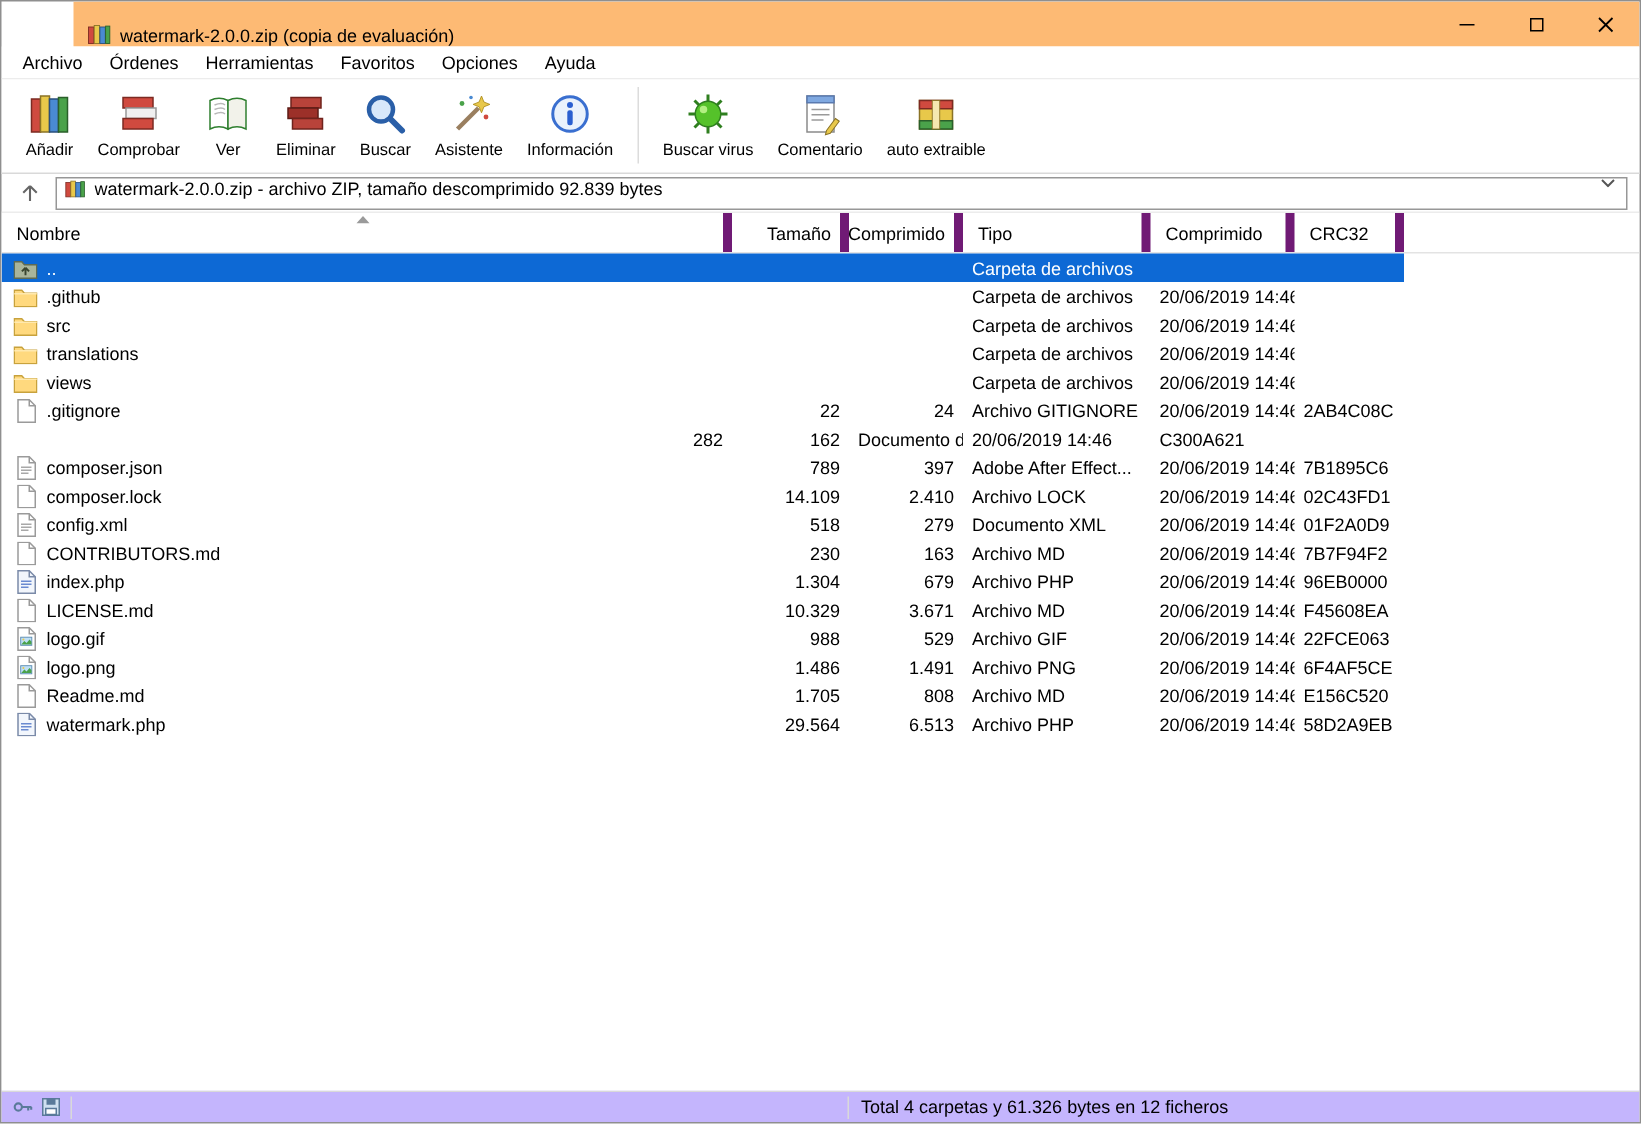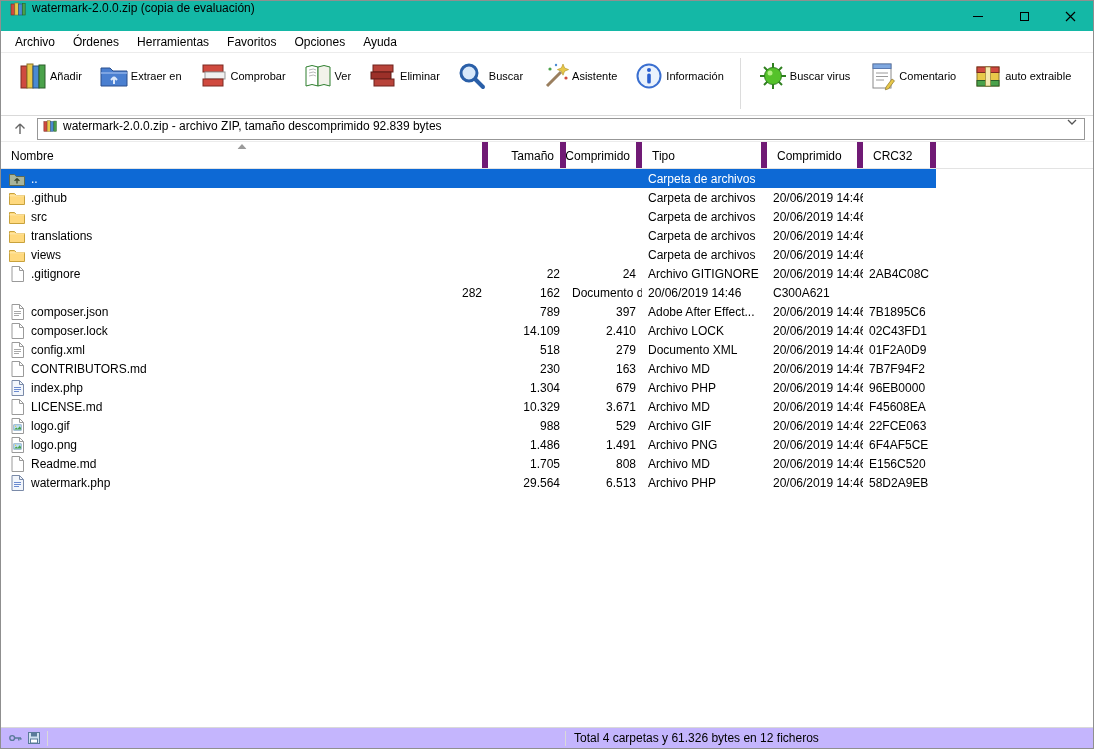--- a/index.html
+++ b/index.html
@@ -8,35 +8,35 @@
     width: 1094px; height: 749px;
     font-family: "Liberation Sans", sans-serif;
     font-size: 12px; color: #000;
     background: #fff;
     border: 1px solid #8f8f8f;
     overflow: hidden;
     display: flex; flex-direction: column;
   }
 
   
-  .titlebar { height: 30px; flex: 0 0 30px; display: flex; align-items: flex-start; background: #14b8a6; }
+  .titlebar { height: 30px; flex: 0 0 30px; display: flex; align-items: flex-end; background: #fdba74; margin-left: 48px; }
   .app-icon { margin: 0 6px 0 9px; display: flex; }
   .title-text { font-size: 12px; white-space: nowrap; }
   .tb-spacer { flex: 1; }
   .winbtn { width: 46px; height: 30px; display: flex; align-items: center; justify-content: center; }
   .min-glyph { width: 10px; height: 1px; background: #000; display: block; }
   .max-glyph { width: 9px; height: 9px; border: 1px solid #000; display: block; }
 
   
   .menubar { height: 22px; flex: 0 0 22px; display: flex; align-items: center; padding-left: 5px; background: #fff; border-bottom: 1px solid #ececec; }
   .menu-item { padding: 3px 9px; white-space: nowrap; }
 
   
   .toolbar { height: 63px; flex: 0 0 63px; display: flex; align-items: flex-start; padding: 3px 4px 0 8px; background: #fff; border-bottom: 1px solid #d9d9d9; }
-  .tool-btn { display: flex; flex-direction: row; align-items: center; gap: 1px; padding: 3px 8px 2px; }
+  .tool-btn { display: flex; flex-direction: column; align-items: center; gap: 1px; padding: 3px 8px 2px; }
   .ticon { height: 34px; display: flex; align-items: center; }
   .ticon svg { display: block; }
   .tool-lbl { font-size: 11px; white-space: nowrap; }
   .tool-sep { width: 1px; align-self: stretch; background: #dcdcdc; margin: 2px 8px 6px; }
 
   
   .addressrow { height: 26px; flex: 0 0 26px; display: flex; align-items: center; padding: 2px 8px 2px 6px; gap: 4px; border-bottom: 1px solid #ececec; }
   .up-btn { width: 26px; height: 20px; display: flex; align-items: center; justify-content: center; color: #555; font-size: 14px; }
   .combo { flex: 1; height: 22px; border: 1px solid #979797; background: #fff; display: flex; align-items: flex-start; padding: 0 5px; gap: 6px; }
   .combo-text { flex: 1; white-space: nowrap; overflow: hidden; }
@@ -109,30 +109,20 @@
       <svg width="32" height="32" viewBox="0 0 32 32">
         <rect x="4" y="6" width="6" height="22" fill="#cf4a3f" stroke="#7c2a22"></rect>
         <rect x="10" y="4" width="6" height="24" fill="#e8c84a" stroke="#8a7326"></rect>
         <rect x="16" y="6" width="6" height="22" fill="#4a8ad2" stroke="#2a4f7c"></rect>
         <rect x="22" y="5" width="6" height="23" fill="#4aa24a" stroke="#2a5f2a"></rect>
       </svg>
     </span>
     <span class="tool-lbl">Añadir</span>
   </div>
 
-  <div class="tool-btn">
-    <span class="ticon">
-      <svg width="32" height="32" viewBox="0 0 32 32">
-        <path d="M3 8 h9 l3 3 h14 v15 H3 z" fill="#4a7fd0" stroke="#2a4f8c"></path>
-        <path d="M3 13 h26" stroke="#8fb0e8" stroke-width="1.5"></path>
-        <path d="M16 24 v-7 M16 17 l-3 3 M16 17 l3 3" stroke="#dce8fa" stroke-width="2" fill="none"></path>
-      </svg>
-    </span>
-    <span class="tool-lbl">Extraer en</span>
-  </div>
 
   <div class="tool-btn">
     <span class="ticon">
       <svg width="32" height="32" viewBox="0 0 32 32">
         <rect x="5" y="5" width="20" height="7" fill="#d04a3f" stroke="#7c2a22"></rect>
         <rect x="7" y="12" width="20" height="7" fill="#f0f0f0" stroke="#999"></rect>
         <rect x="5" y="19" width="20" height="7" fill="#d04a3f" stroke="#7c2a22"></rect>
       </svg>
     </span>
     <span class="tool-lbl">Comprobar</span>

